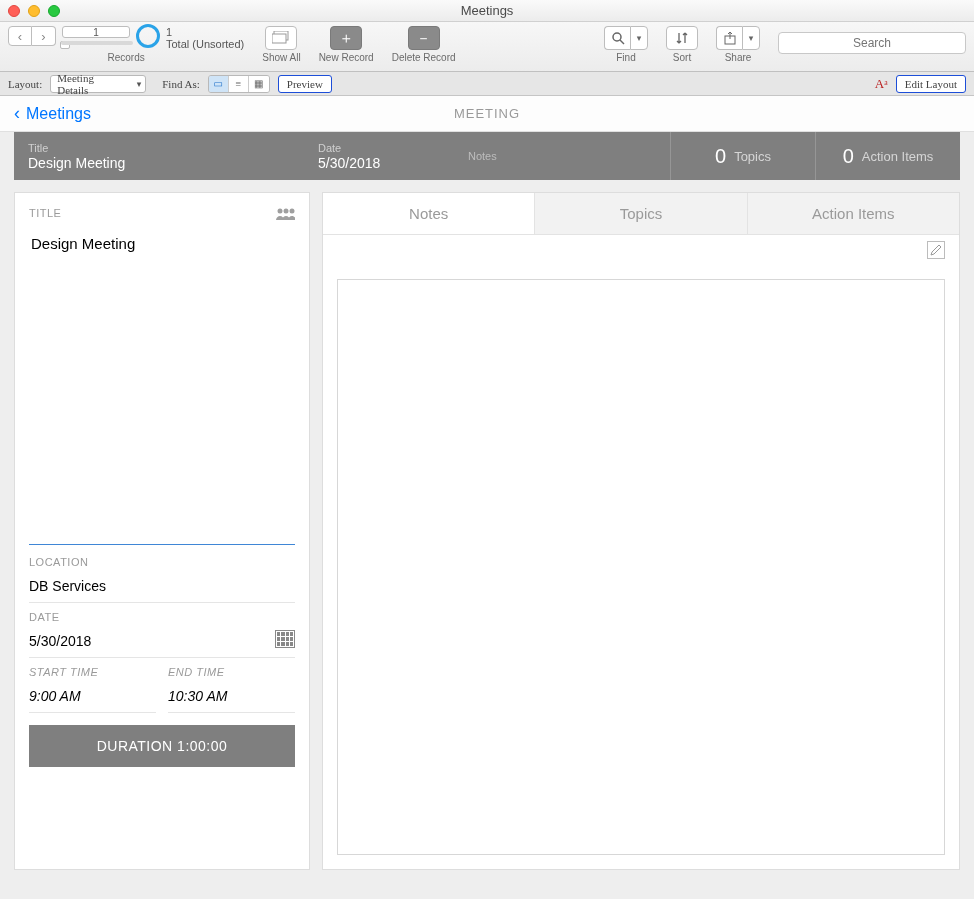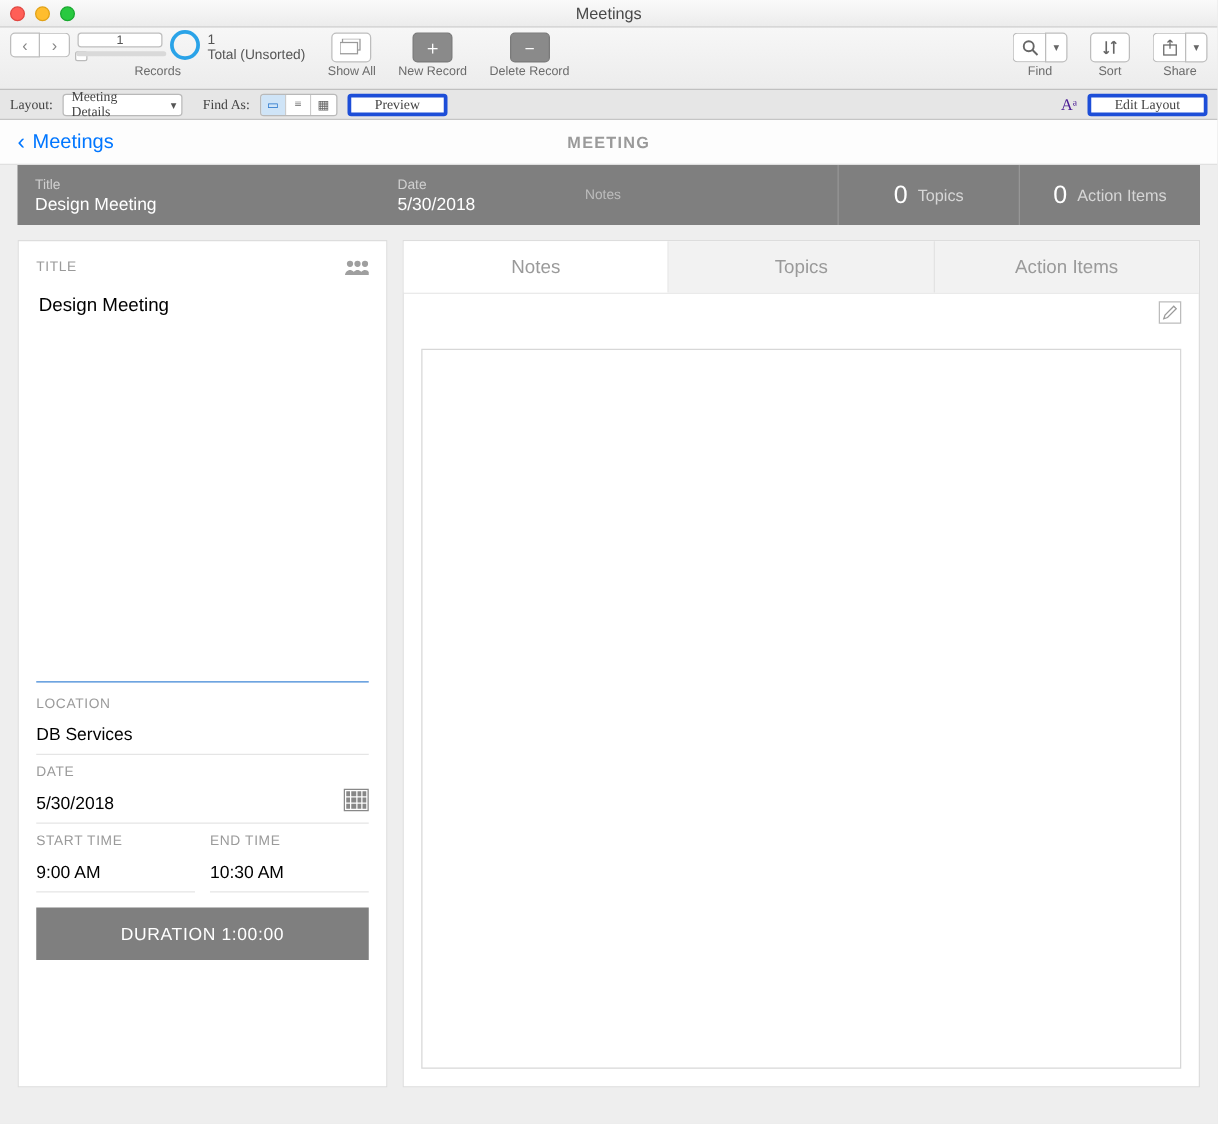--- a/index.html
+++ b/index.html
@@ -68,41 +68,41 @@
     font-size:11px;
     color:#444;
     font-family:Liberation Serif, serif;
   }
   .select{height:18px;border:1px solid #b9b9b9;border-radius:3px;background:#fff;font-size:11px;padding:0 18px 0 6px;position:relative;display:flex;align-items:center;}
   .select::after{content:"▾";position:absolute;right:4px;font-size:9px;color:#555;}
   .seg{display:flex;border:1px solid #b9b9b9;border-radius:3px;overflow:hidden;}
   .seg div{width:20px;height:16px;display:flex;align-items:center;justify-content:center;font-size:10px;color:#666;background:#fff;border-right:1px solid #ccc;}
   .seg div:last-child{border-right:none;}
   .seg div.active{background:#cfe4f7;color:#1e6fc9;}
-  .btn-mini{height:18px;border:3px solid #1d4ed8;border-radius:3px;background:#fff;font-size:11px;padding:0 19px;display:flex;align-items:center;}
+  .btn-mini{height:18px;border:1px solid #1d4ed8;border-radius:3px;background:#fff;font-size:11px;padding:0 8px;display:flex;align-items:center;}
   .lb-right{margin-left:auto;display:flex;gap:8px;align-items:center;}
   
   .content{
     height:803px;
     background:#eeeeee;
     padding:0;
   }
   .breadcrumb{
     height:36px;
     display:flex;
     align-items:center;
     padding:0 14px;
     background:#fdfdfd;
     border-bottom:1px solid #e0e0e0;
     color:#0076ff;
     font-size:16px;
     font-weight:500;
     position:relative;
   }
-  .breadcrumb .center{position:absolute;left:0;right:0;text-align:center;color:#9a9a9a;font-size:13px;font-weight:700;letter-spacing:1px;pointer-events:none;}
+  .breadcrumb .center{position:absolute;left:0;right:0;text-align:center;color:#9a9a9a;font-size:13px;font-weight:400;letter-spacing:1px;pointer-events:none;}
   .chev{font-size:18px;margin-right:6px;font-weight:300;}
   
   .hdr{
     margin:0 14px;
     height:48px;
     background:#7f7f7f;
     color:#fff;
     display:flex;
     align-items:stretch;
     border-radius:0;
@@ -139,21 +139,21 @@
     padding:10px 2px 2px 2px;
     font-family:inherit;
     outline:none;
   }
   .field{border-bottom:1px solid #e5e5e5;padding:8px 0;}
   .field .val{font-size:14px;color:#000;padding-top:4px;}
   .date-row{display:flex;align-items:center;justify-content:space-between;}
   .cal-ic{width:20px;height:18px;border:1px solid #888;display:grid;grid-template-columns:repeat(4,1fr);grid-template-rows:repeat(3,1fr);gap:1px;padding:1px;}
   .cal-ic span{background:#888;}
   .time-row{display:flex;gap:12px;}
-  .time-row .field{flex:1;}
+  .time-row .field{flex:1;font-style:italic;}
   .duration{
     margin-top:12px;height:42px;background:#7f7f7f;color:#fff;
     display:flex;align-items:center;justify-content:center;font-size:14px;letter-spacing:0.5px;
   }
   .panel-right{
     flex:1;
     background:#fff;
     border:1px solid #ddd;
     height:678px;
     display:flex;
@@ -256,36 +256,37 @@
         <svg width="14" height="14">
             <rect x="2" y="5" width="10" height="8" fill="none" stroke="#666"></rect>
             <path d="M7 8V1M7 1l-2 2M7 1l2 2" stroke="#666" fill="none"></path>
           </svg>
       </div>
       <div class="square-btn">▾</div>
     </div>
     <div class="tb-label">Share</div>
   </div>
 
+  <input class="search-input" placeholder="Search" style="">
 </div>
 
 <div class="layoutbar">
   <span>Layout:</span>
   <div class="select" style="width:96px;">
     <span>Meeting Details</span>
   </div>
   <span style="margin-left:8px;">Find As:</span>
   <div class="seg">
     <div class="active">▭</div>
     <div>≡</div>
     <div>▦</div>
   </div>
   <div class="btn-mini">Preview</div>
   <div class="lb-right">
-    <span style="font-size:13px;color:#4c1d95;">Aᵃ</span>
+    <span style="font-size:13px;color:#b91c1c;">Aᵃ</span>
     <div class="btn-mini">Edit Layout</div>
   </div>
 </div>
 
 <div class="content">
   <div class="breadcrumb">
     <span class="chev">‹</span>
     <span>Meetings</span>
     <span class="center">MEETING</span>
   </div>

